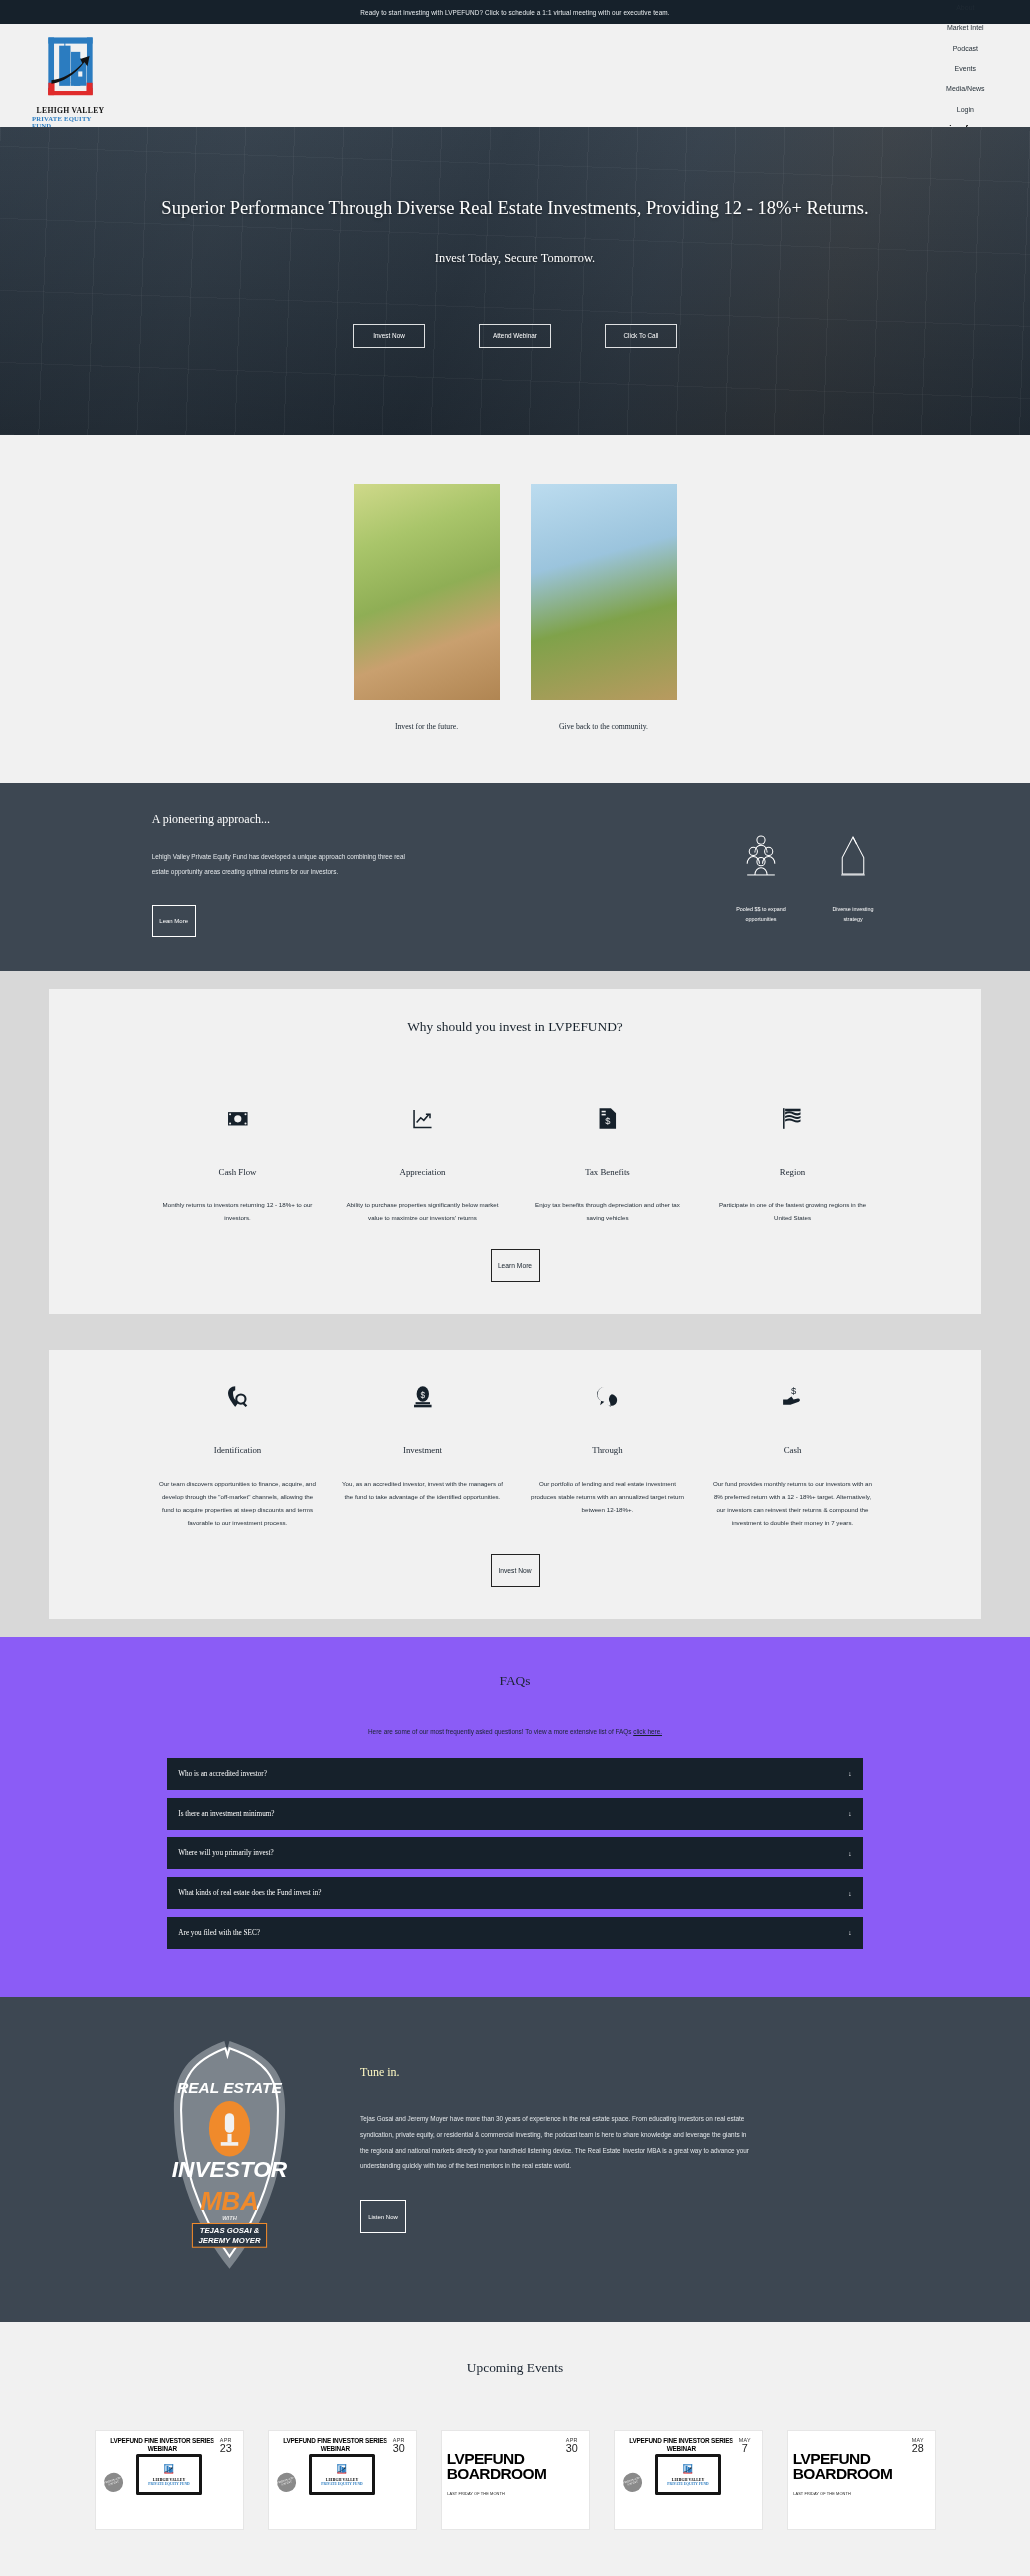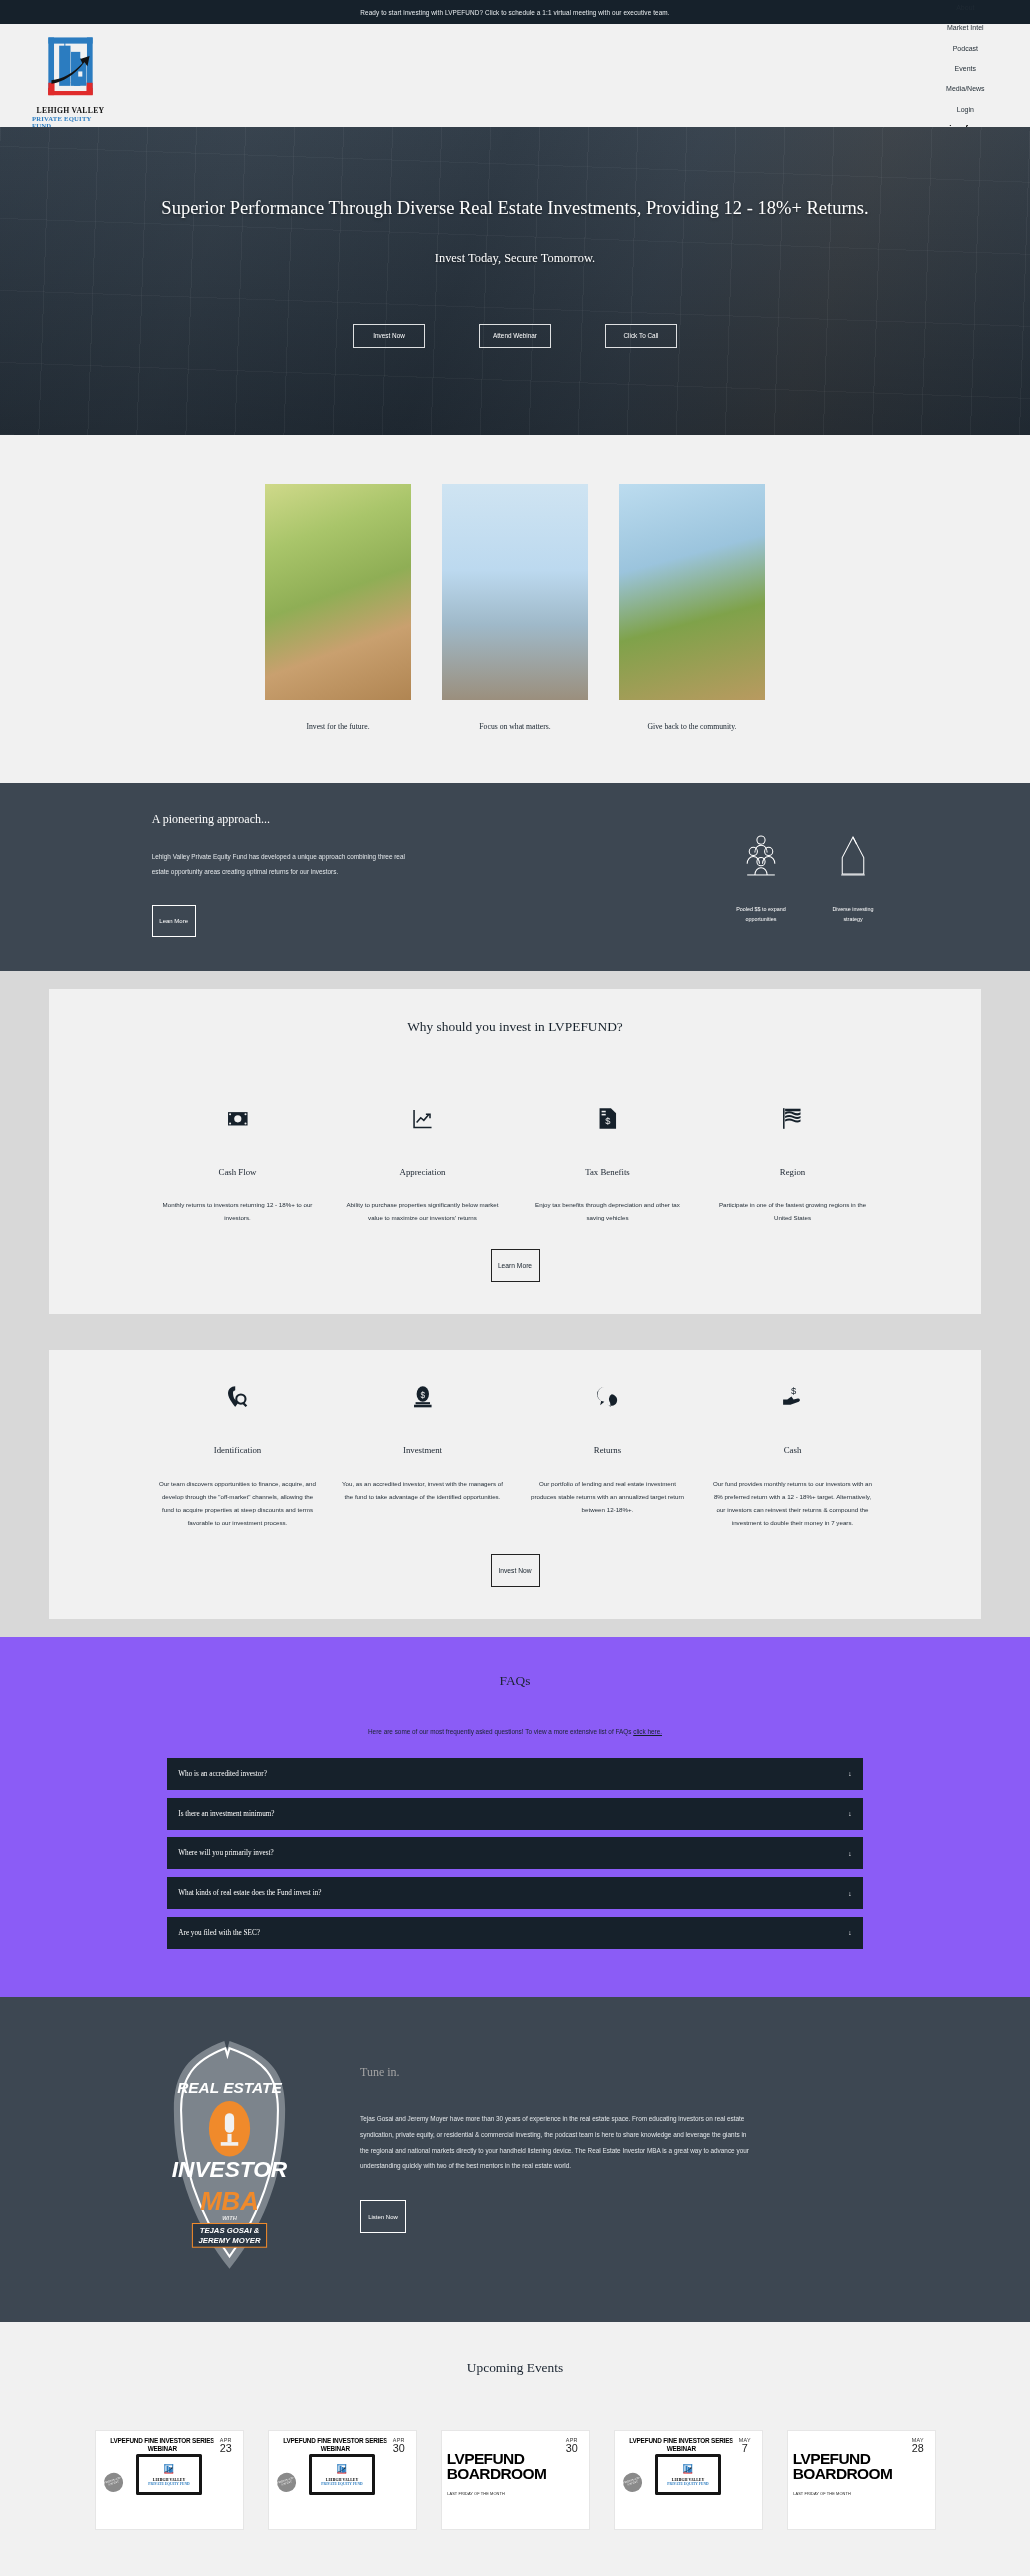--- a/index.html
+++ b/index.html
@@ -242,21 +242,21 @@
   .tunein-inner { width: 742px; display: flex; gap: 46px; }
   .badge {
     width: 170px; height: 242px;
     display: flex; align-items: center; justify-content: center;
     flex: 0 0 170px;
     font-style: italic;
   }
   .tunein-right { padding-top: 31px; max-width: 392px; }
   .tunein h3 {
     font-family: "Liberation Serif", serif;
-    color: #a3a3a3; font-size: 12px; font-weight: normal; margin-bottom: 31px;
+    color: #fef9c3; font-size: 12px; font-weight: normal; margin-bottom: 31px;
   }
   .tunein p { color: #e3e7ea; font-size: 6.4px; line-height: 2.45; }
   .listen-btn {
     margin-top: 26px;
     border: 0.5px solid #fff;
     background: transparent; color: #fff;
     font-size: 6px; width: 46px; height: 33px;
     cursor: pointer; font-family: "Liberation Sans", sans-serif;
   }
 
@@ -369,24 +369,20 @@
     </div>
   </div>
 </section>
 
 <section class="triptych">
   <div class="tri-card">
     <div class="tri-img a"></div>
     <div class="tri-cap">Invest for the future.</div>
   </div>
   <div class="tri-card">
-    <div class="tri-img b"></div>
-    <div class="tri-cap">Focus on what matters.</div>
-  </div>
-  <div class="tri-card">
     <div class="tri-img c"></div>
     <div class="tri-cap">Give back to the community.</div>
   </div>
 </section>
 
 <section class="pioneer">
   <div class="pioneer-inner">
     <div class="pioneer-left">
       <h3>A pioneering approach...</h3>
       <p>Lehigh Valley Private Equity Fund has developed a unique approach combining three real estate opportunity areas creating optimal returns for our investors.</p>
@@ -510,21 +506,21 @@
         <p>You, as an accredited investor, invest with the managers of the fund to take advantage of the identified opportunities.</p>
       </div>
       <div class="feature">
         <div class="feature-icon">
           <svg width="23" height="23" viewBox="0 0 44 44" fill="#16212b">
             <path d="M16 2 a14 14 0 1 0 0 28 l-8 7 2-9 A14 14 0 0 1 16 2z"></path>
             <text x="16" y="22" font-size="15" fill="#f1f1f1" text-anchor="middle" font-family="Liberation Sans">$</text>
             <path d="M30 16 a11 11 0 1 1 -9 18 l7 6-1-8 A11 11 0 0 1 30 16z"></path>
           </svg>
         </div>
-        <h4>Returns</h4>
+        <h4>Through</h4>
         <p>Our portfolio of lending and real estate investment produces stable returns with an annualized target return between 12-18%+.</p>
       </div>
       <div class="feature">
         <div class="feature-icon">
           <svg width="23" height="24" viewBox="0 0 44 46" fill="#16212b">
             <text x="24" y="17" font-size="18" text-anchor="middle" font-family="Liberation Sans">$</text>
             <path d="M20 22 l-8 6 h-8 v10 h14 l16-6 a3 3 0 0 0 -2-6 l-8 2z"></path>
           </svg>
         </div>
         <h4>Cash</h4>

